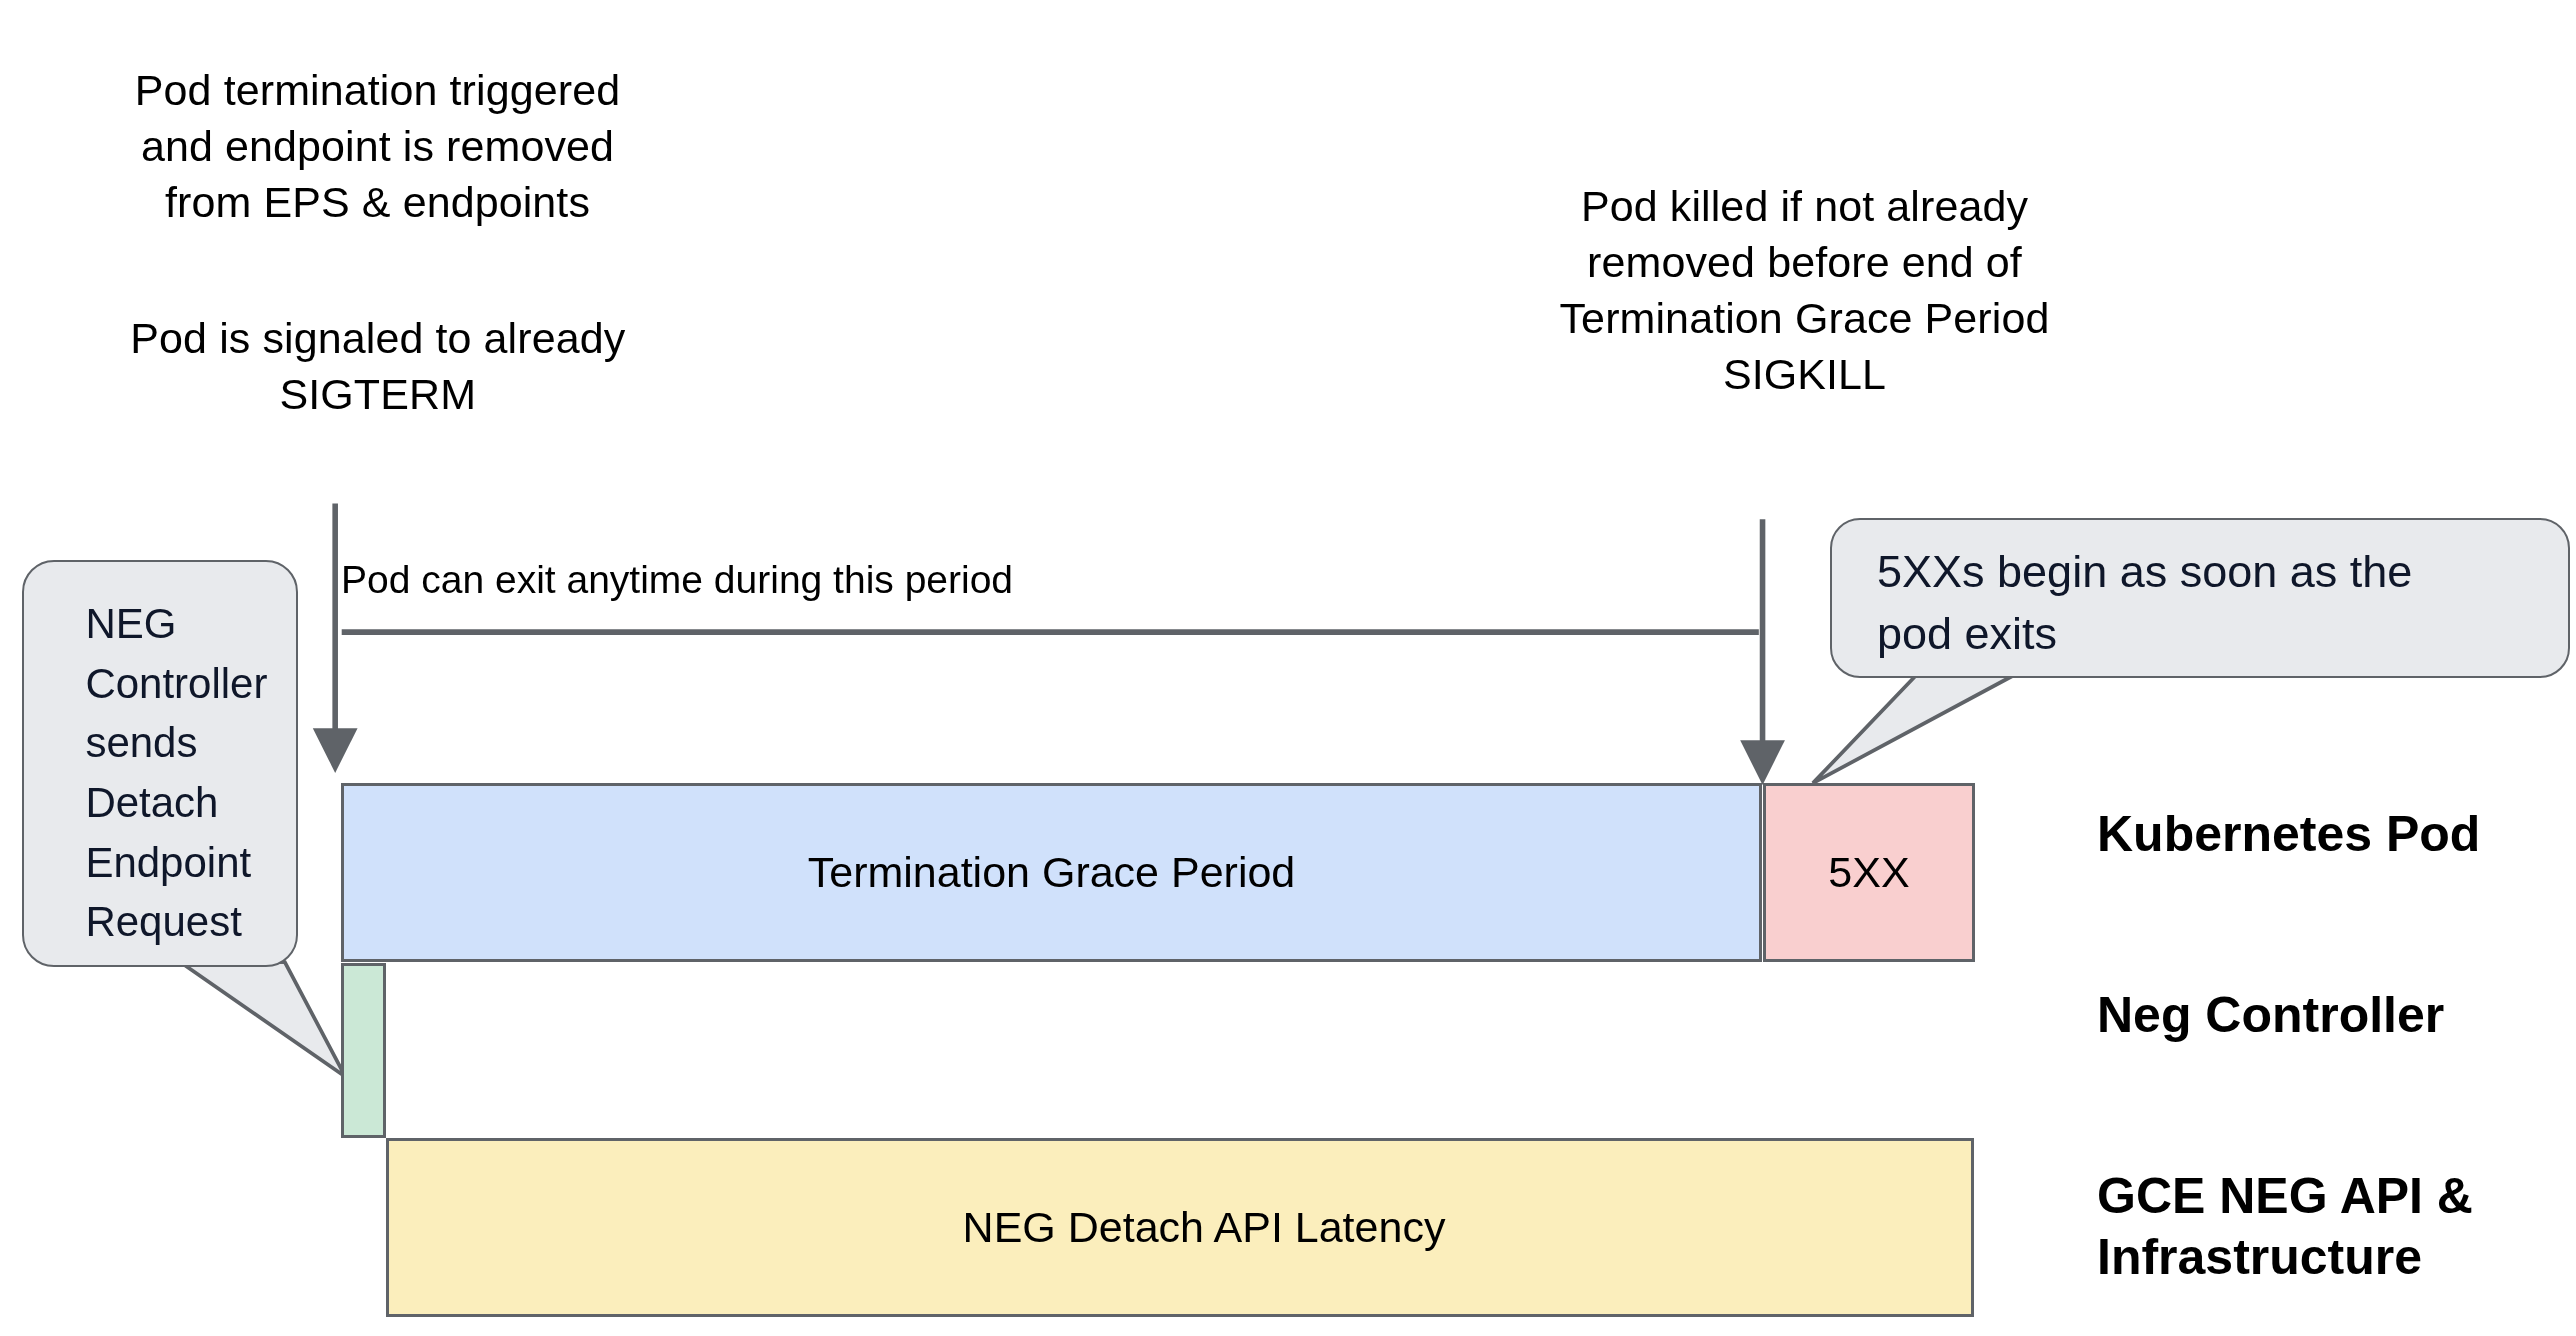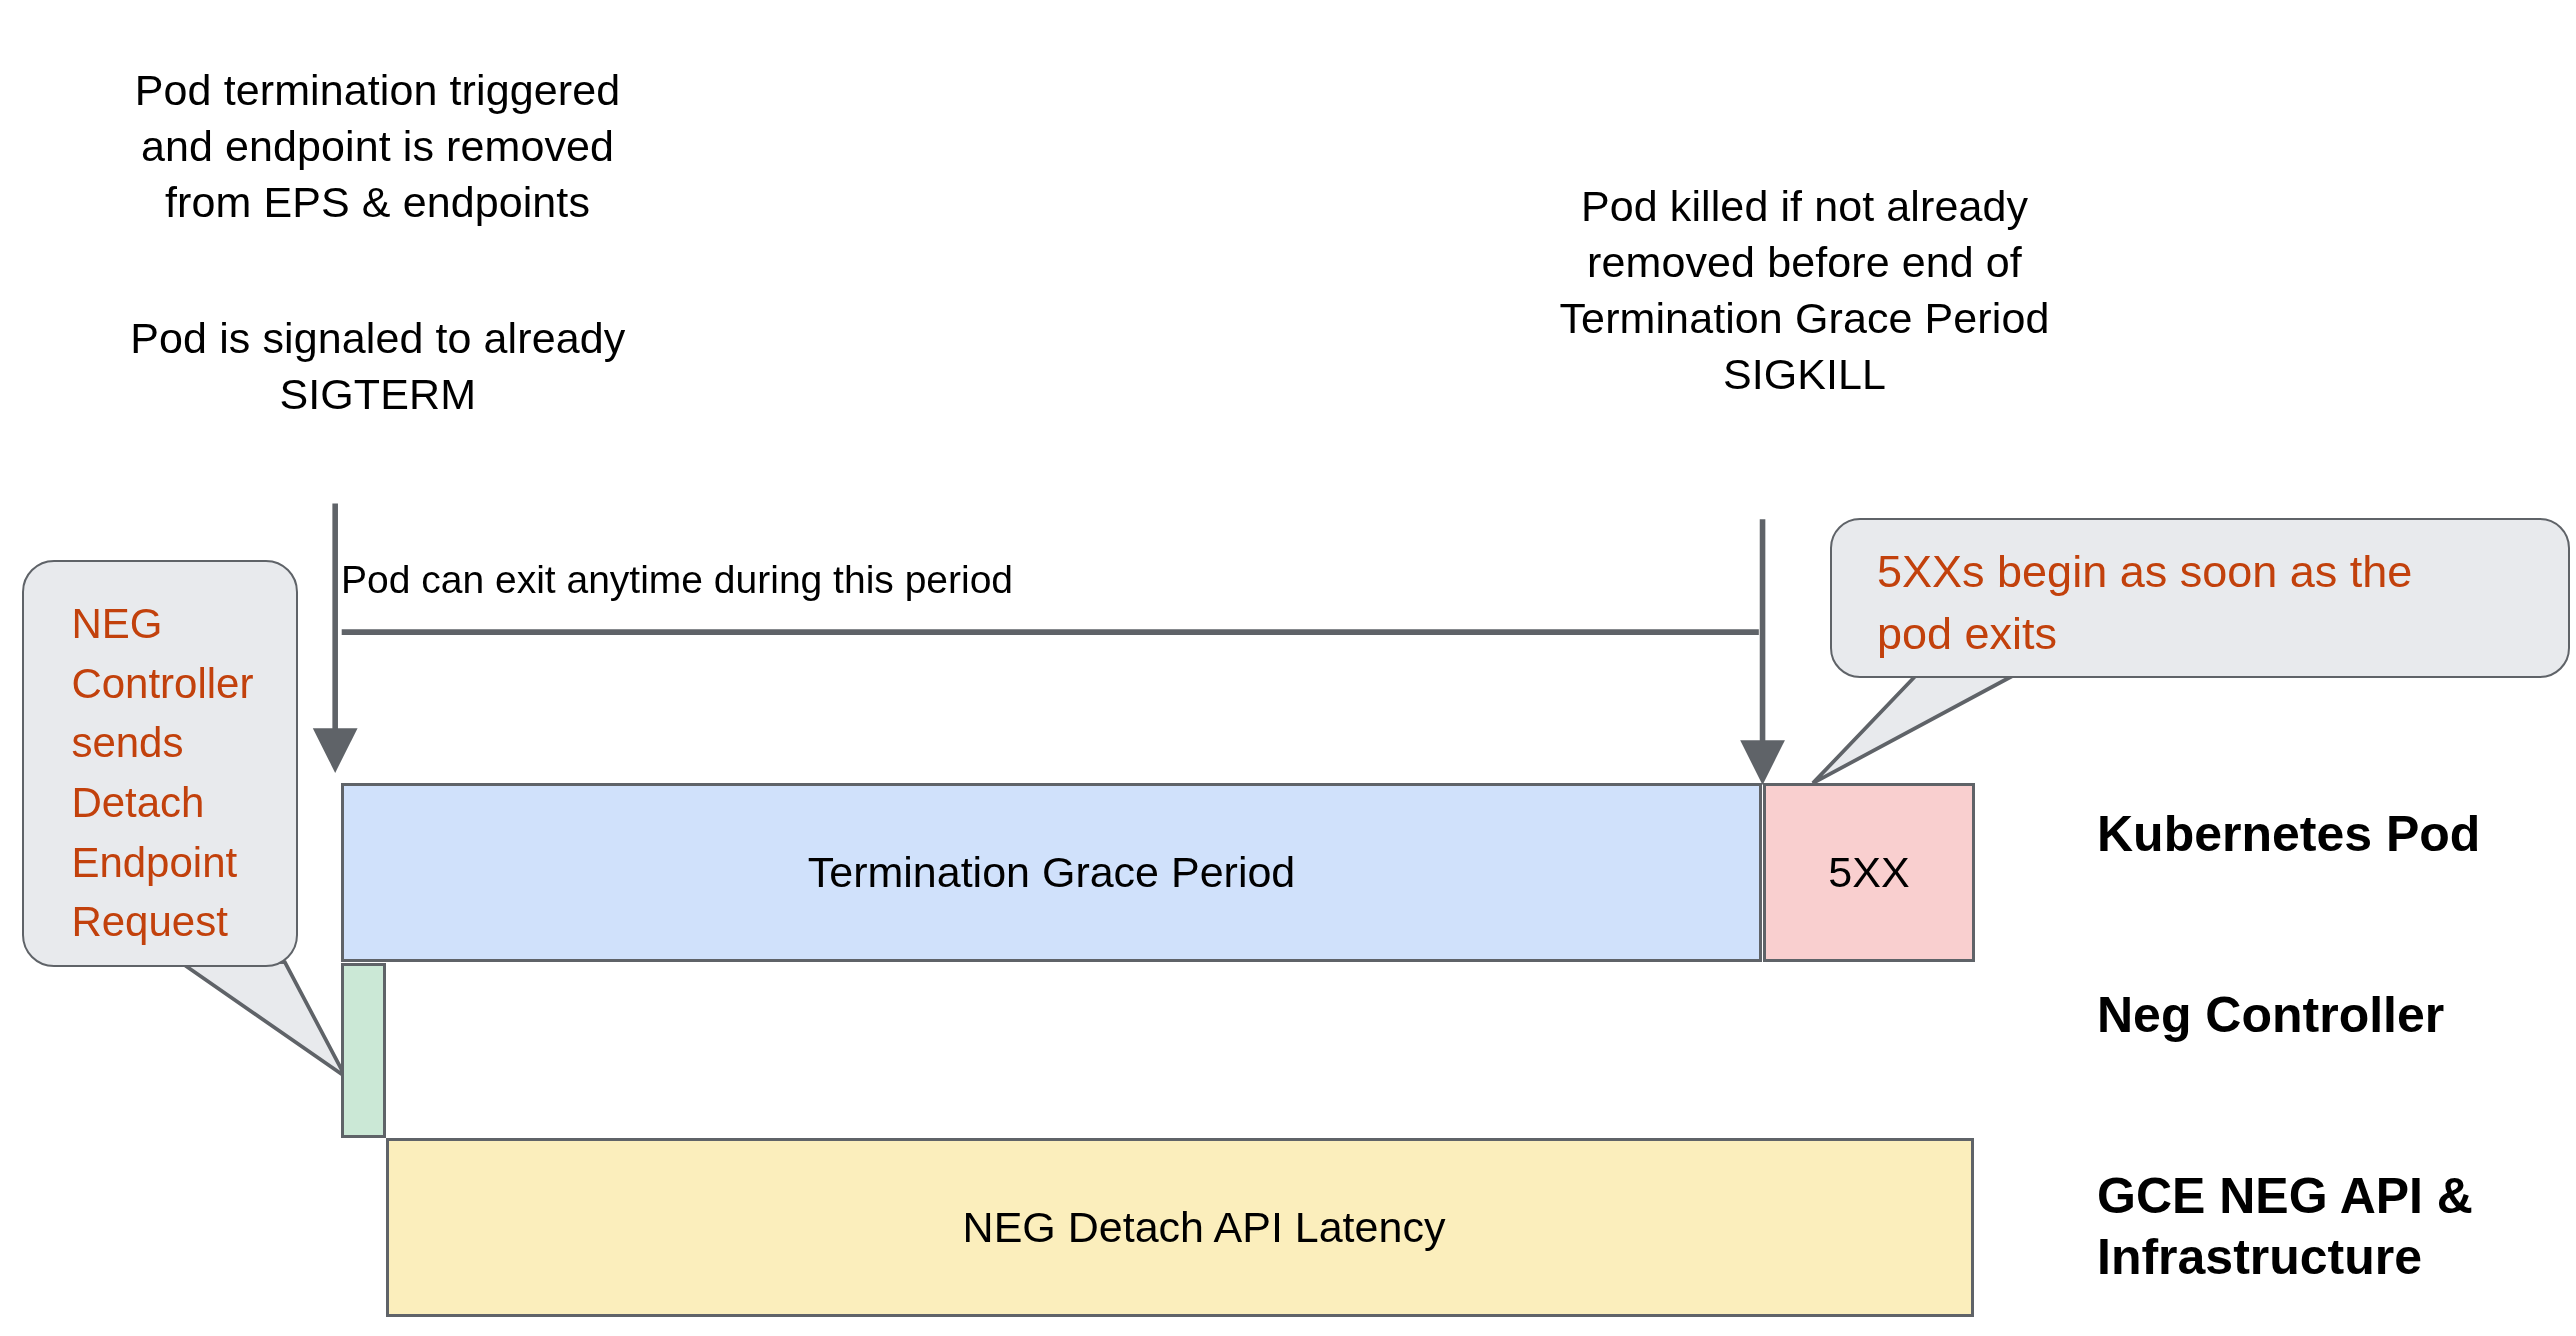--- a/index.html
+++ b/index.html
@@ -88,27 +88,27 @@
     font-size: 39px;
     color: #000;
   }
 
   
   .bubble {
     box-sizing: border-box;
     background: #e8eaed;
     border: 2.8px solid #5f6368;
     border-radius: 30px;
-    color: #c2410c;
+    color: #0f172a;
   }
   #bubble-neg {
     left: 22.4px; top: 560px;
     width: 276px; height: 407px;
     border-radius: 32px;
-    padding: 32px 0 0 47px;
+    padding: 32px 0 0 61px;
     font-size: 42px;
     line-height: 1.42;
     white-space: pre-line;
   }
   #bubble-5xx {
     left: 1830px; top: 518px;
     width: 740px; height: 160px;
     padding: 20.5px 0 0 45px;
     font-size: 45px;
     line-height: 1.38;

